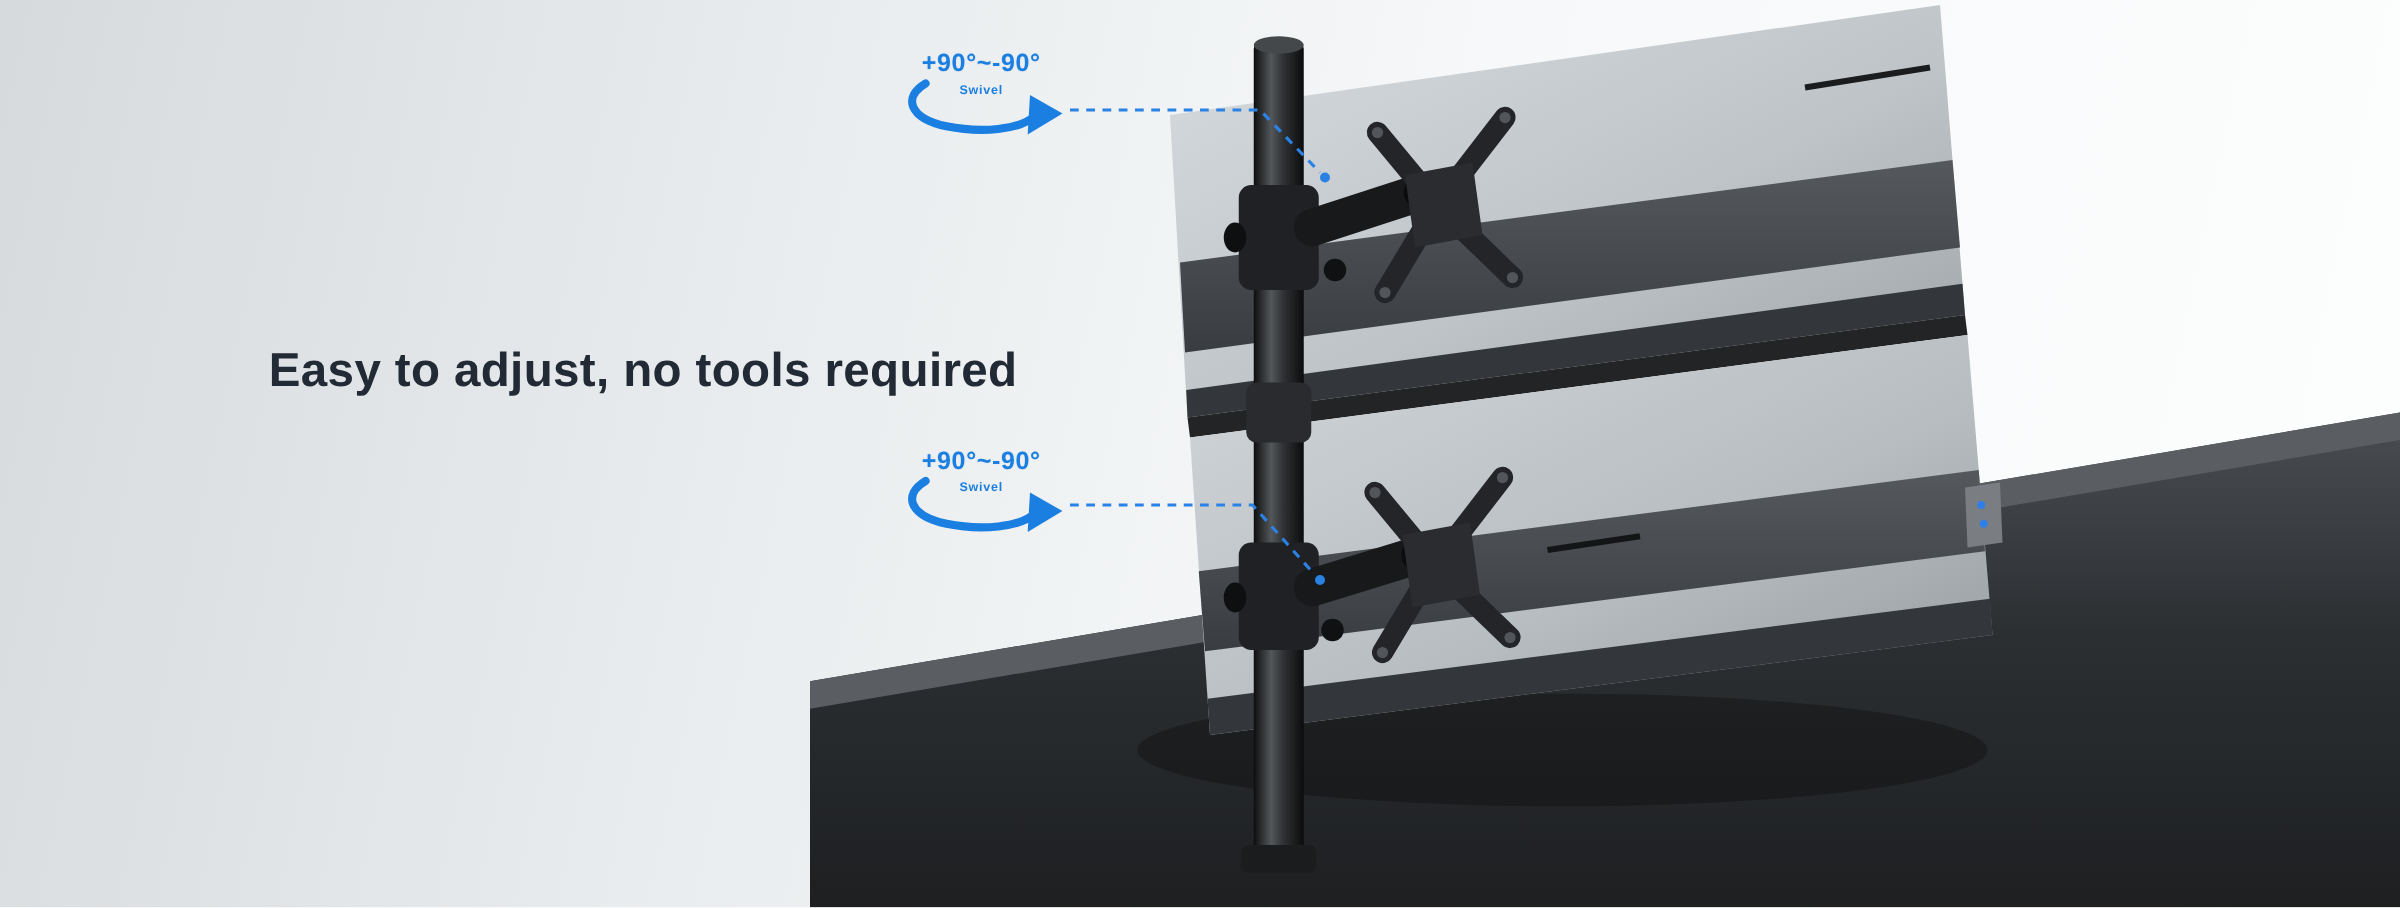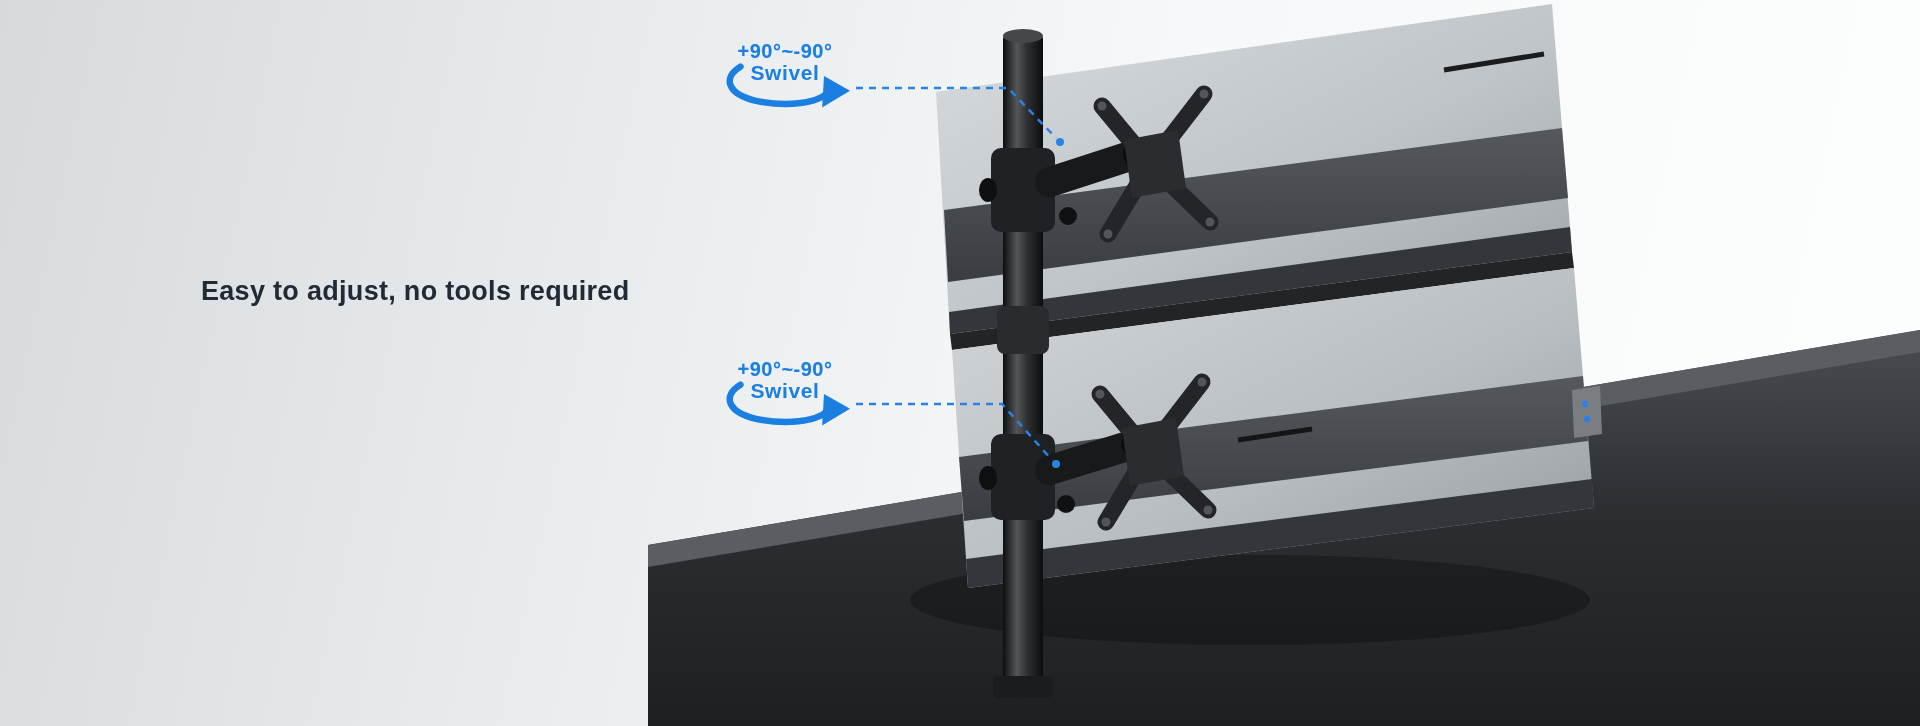--- a/index.html
+++ b/index.html
@@ -5,36 +5,36 @@
   html,body{margin:0;padding:0;background:#ffffff;}
   .stage{
     position:relative;
     width:1920px;height:726px;
     overflow:hidden;
     background:linear-gradient(102deg,#d6dadd 0%,#e7eaec 28%,#f6f8f9 58%,#fdfefe 100%);
     font-family:"Liberation Sans",sans-serif;
   }
   .scene-svg{position:absolute;left:0;top:0;width:1920px;height:726px;}
   .headline{
-    position:absolute;left:201px;top:276px;
-    font-size:27px;font-weight:700;letter-spacing:.3px;
+    position:absolute;left:215px;top:276px;
+    font-size:38px;font-weight:700;letter-spacing:.3px;
     color:#222a35;
   }
   .callout{
     position:absolute;width:150px;text-align:center;color:#1a7fe0;
   }
   .callout-top{left:710px;top:40px;}
   .callout-bottom{left:710px;top:358px;}
   .callout .range{
     font-size:20px;font-weight:700;letter-spacing:.5px;line-height:22px;
     text-shadow:0 0 1px rgba(26,127,224,.25);
   }
   .callout .label{
     position:relative;z-index:2;
-    font-size:21px;font-weight:700;letter-spacing:.6px;line-height:18px;margin-top:2px;text-align:center;
+    font-size:10px;font-weight:700;letter-spacing:.6px;line-height:18px;margin-top:2px;text-align:center;
   }
   .arrow-wrap{
     position:absolute;left:10px;top:20px;width:130px;height:58px;z-index:1;
   }
   .arrow-wrap svg{width:130px;height:58px;display:block;}
 </style>
 </head>
 <body>
 
 <div class="stage">

